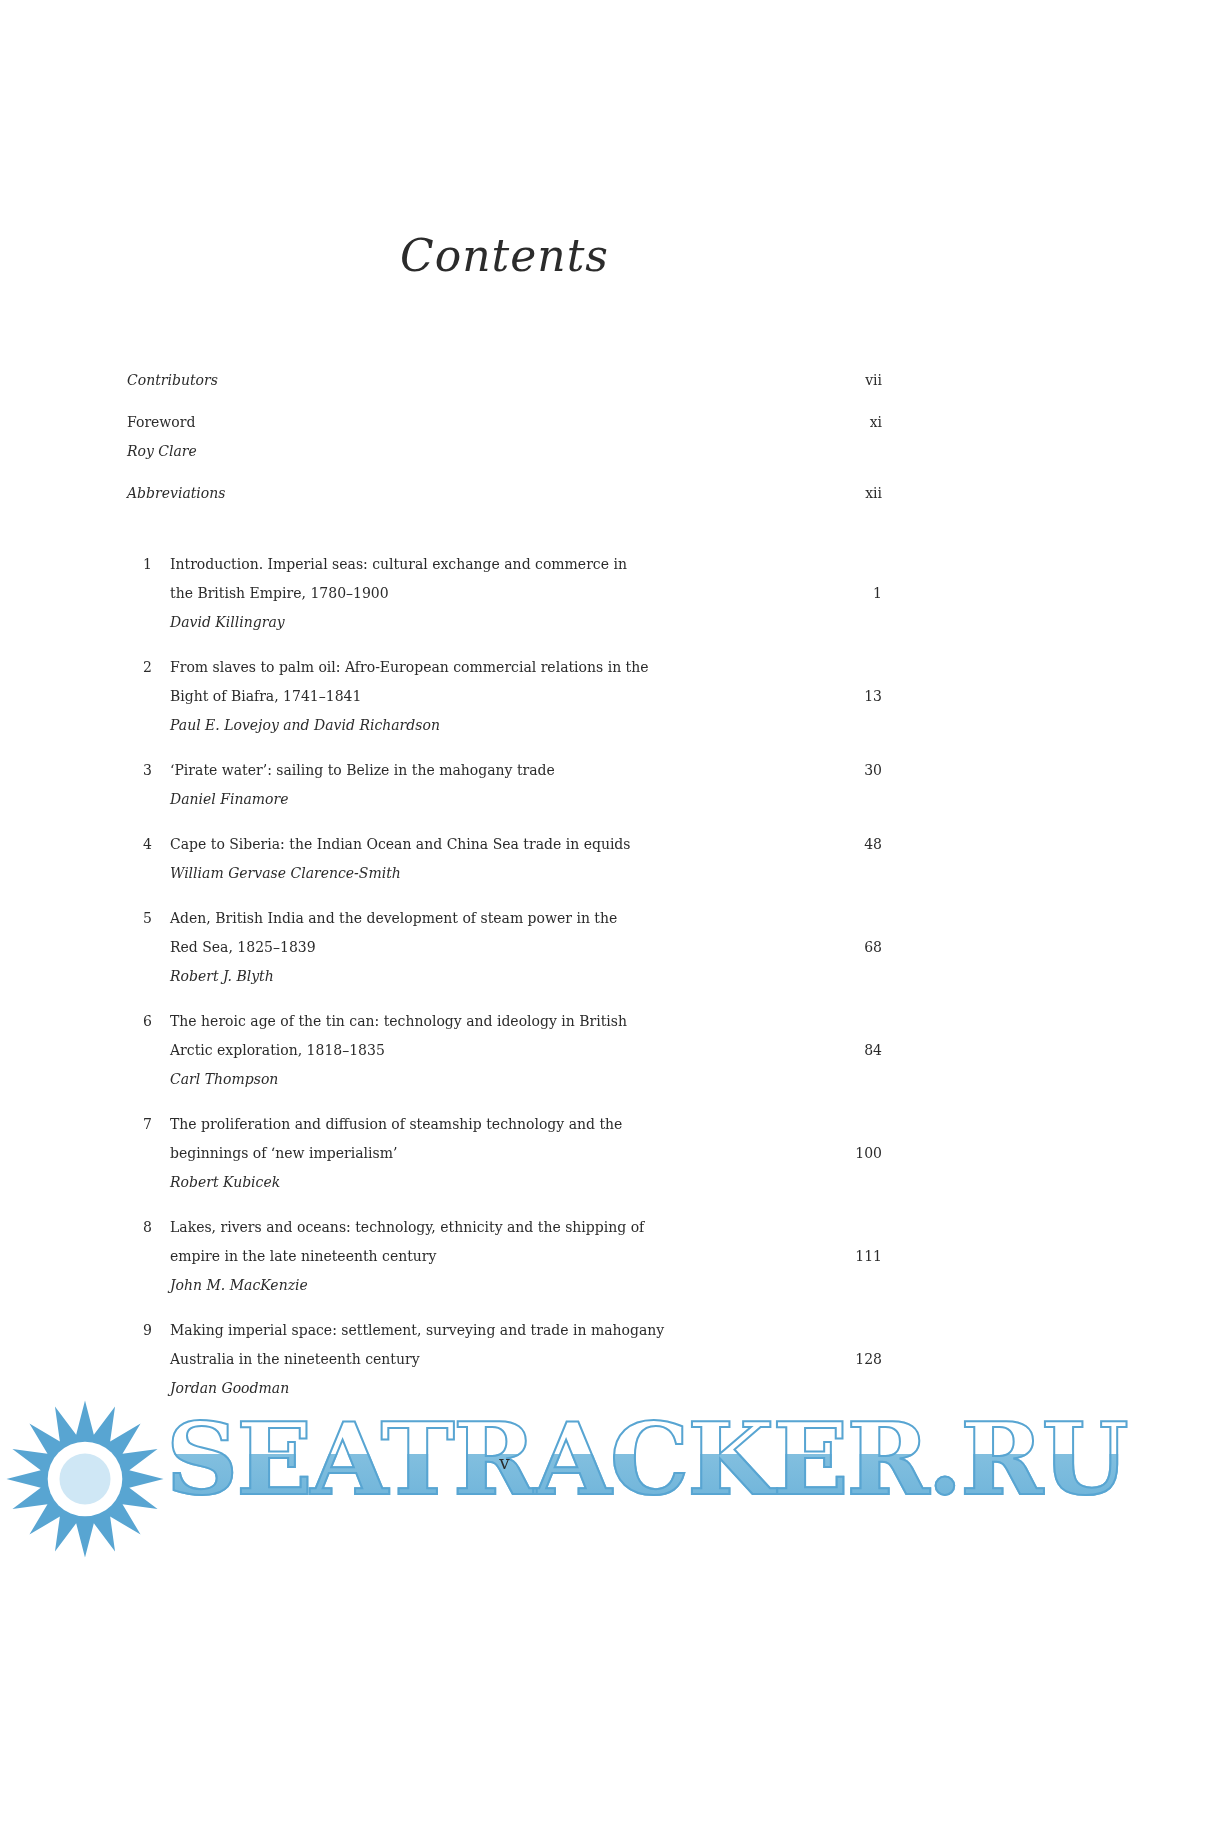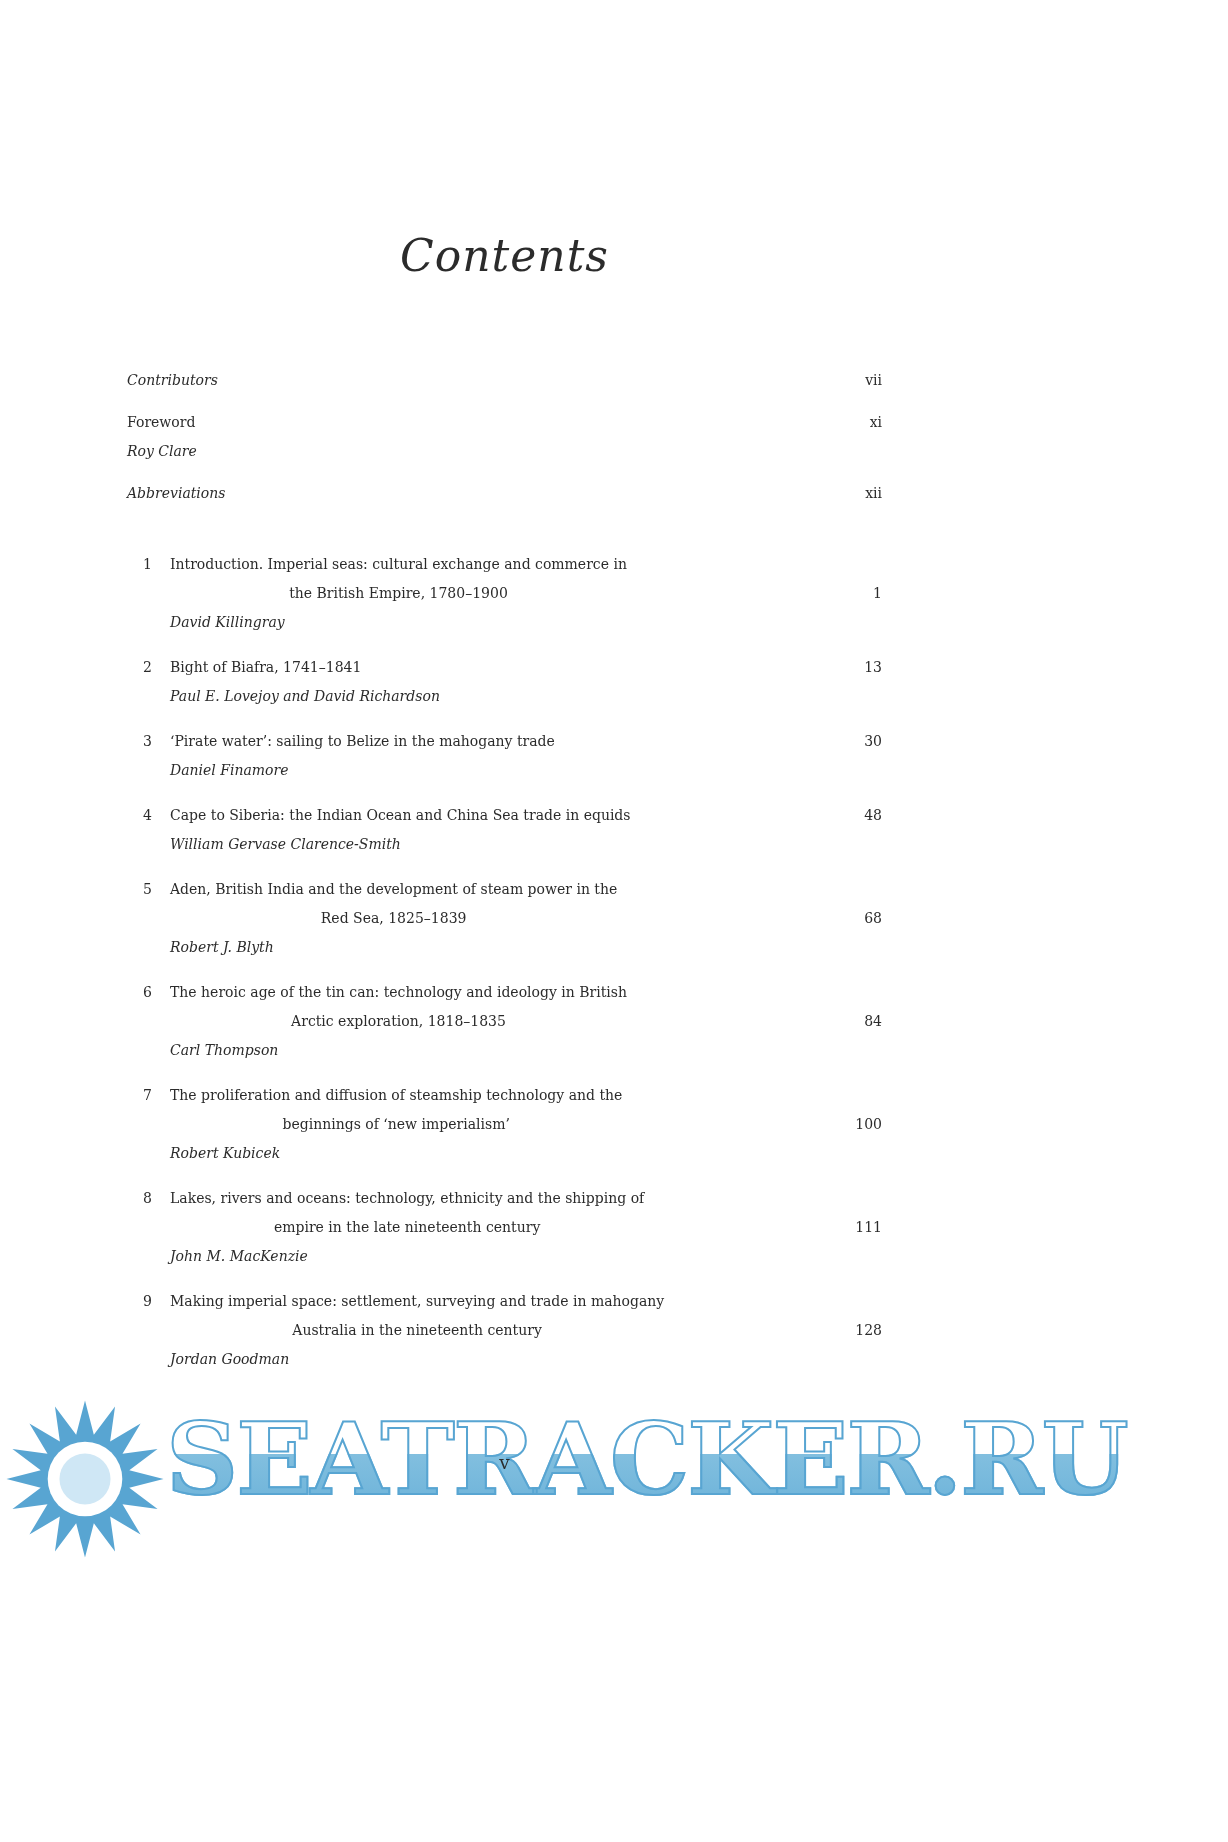--- a/index.html
+++ b/index.html
@@ -35,21 +35,21 @@
     line-height: 29px;
   }
   .italic { font-style: italic; }
   .fm-row { display: flex; align-items: flex-start; margin-bottom: 13px; }
   .fm-main { }
   .fm-page { margin-left: auto; padding-left: 12px; text-align: center; }
   .chapters { margin-top: 42px; }
   .chapter { display: flex; margin-bottom: 16px; }
   .chap-num { width: 25px; text-align: right; margin-right: 18px; flex: none; }
   .chap-body { flex: 1; min-width: 0; }
-  .title-row { display: flex; align-items: flex-end; text-align: center; }
+  .title-row { display: flex; align-items: flex-end; }
   .title-lines { min-width: 0; }
   .tline { white-space: nowrap; }
   .chap-page { margin-left: auto; padding-left: 12px; white-space: nowrap; }
   .chap-author { }
   .footer {
     position: absolute;
     top: 1448px;
     left: 127px;
     width: 755px;
     text-align: center;
@@ -130,20 +130,21 @@
           </div>
           <div class="chap-author italic">David Killingray</div>
         </div>
       </div>
 
       <div class="chapter">
         <div class="chap-num">2</div>
         <div class="chap-body">
           <div class="title-row">
             <div class="title-lines">
+              <div class="tline">From slaves to palm oil: Afro-European commercial relations in the</div>
               <div class="tline">Bight of Biafra, 1741–1841</div>
             </div>
             <div class="chap-page">13</div>
           </div>
           <div class="chap-author italic">Paul E. Lovejoy and David Richardson</div>
         </div>
       </div>
 
       <div class="chapter">
         <div class="chap-num">3</div>

